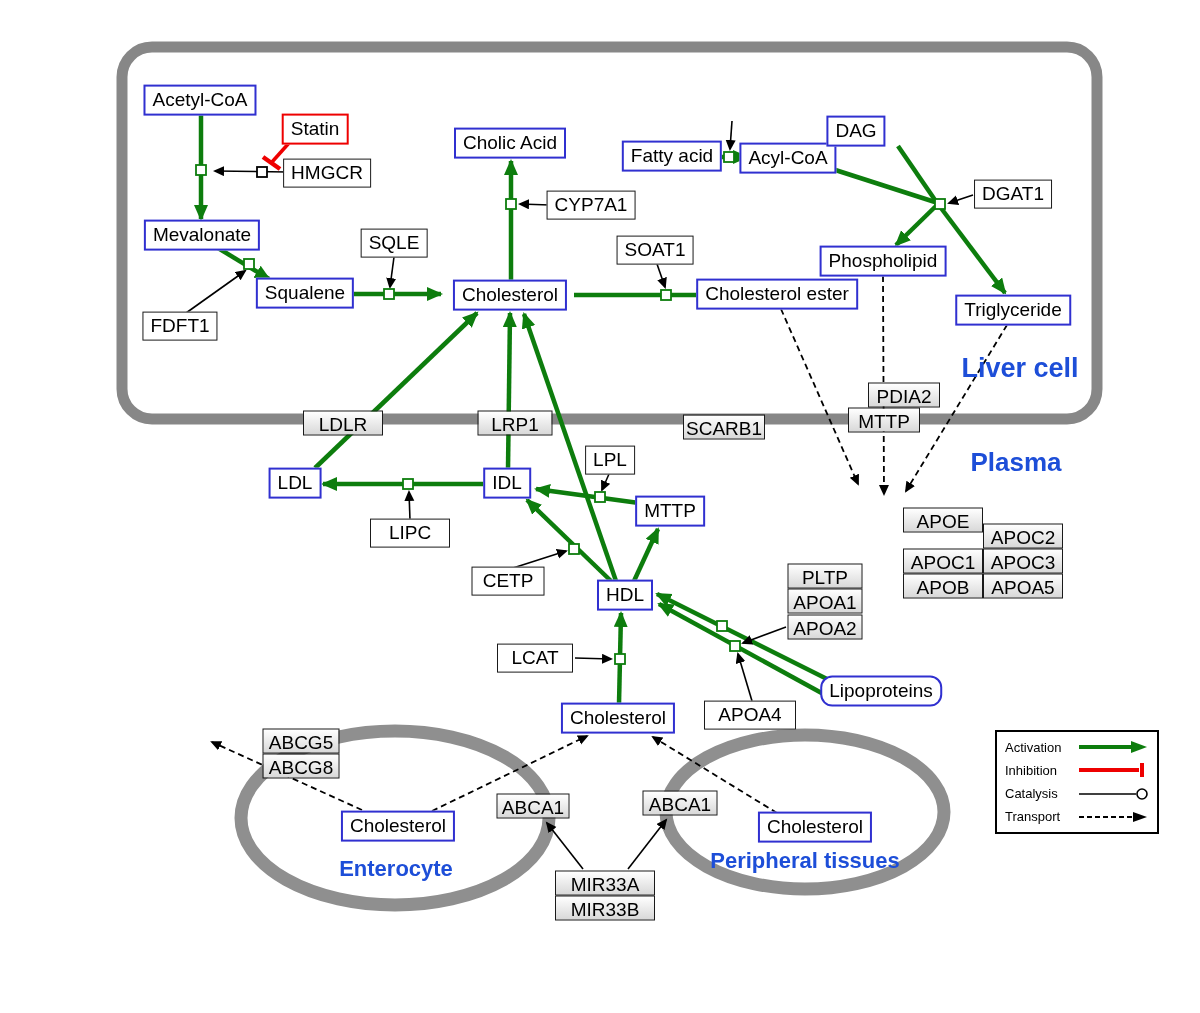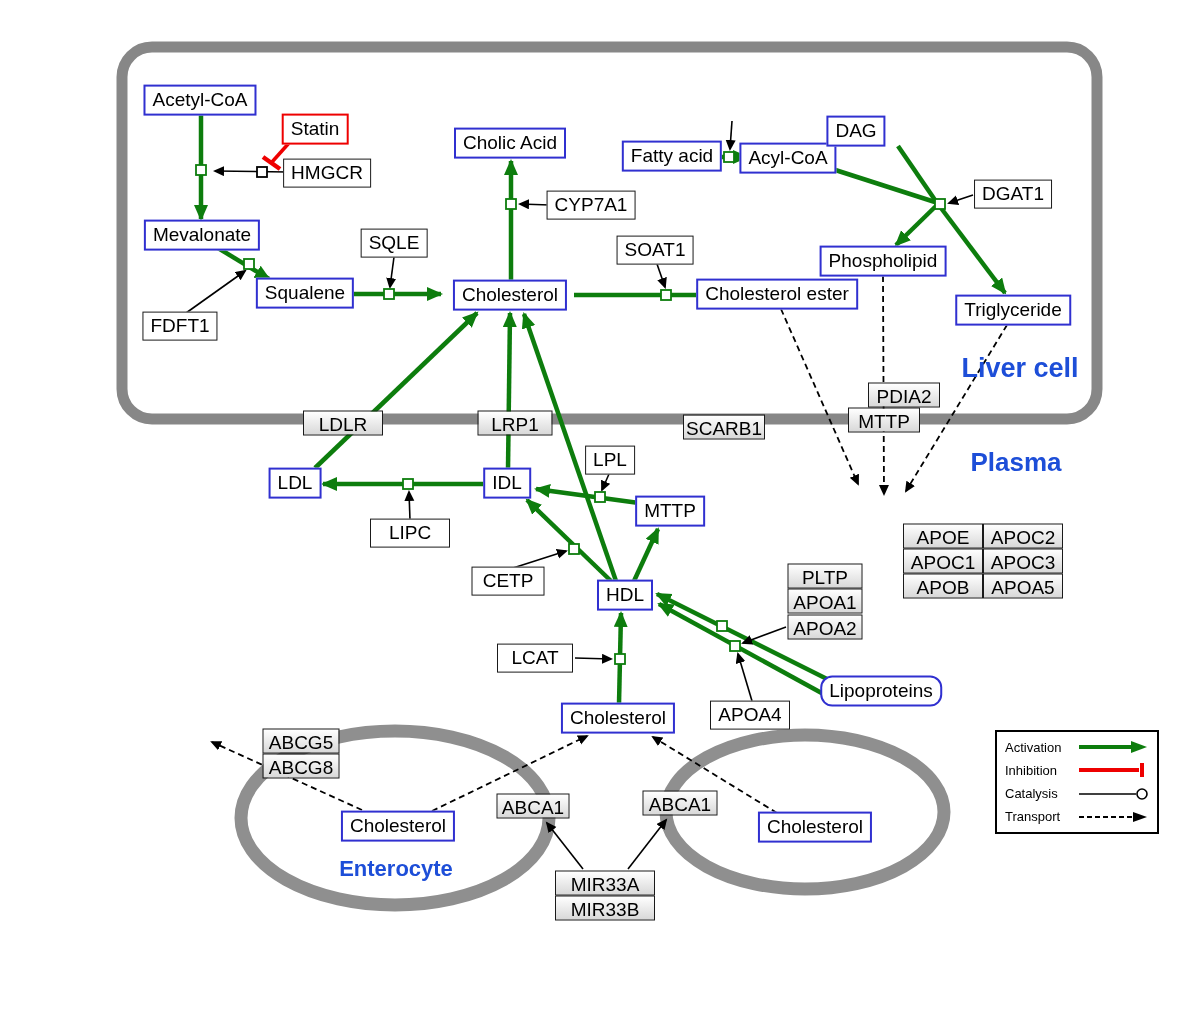--- a/index.html
+++ b/index.html
@@ -115,20 +115,21 @@
       <rect x="717" y="621" width="10" height="10"></rect>
       <rect x="730" y="641" width="10" height="10"></rect>
       <rect x="615" y="654" width="10" height="10"></rect>
       <rect x="257" y="167" width="10" height="10" stroke="#000"></rect>
     </g>
   </svg>
 
   <div class="comp-label" style="left:1020px;top:368px;font-size:27px;">Liver cell</div>
   <div class="comp-label" style="left:1016px;top:462px;font-size:26px;">Plasma</div>
   <div class="comp-label" style="left:396px;top:869px;font-size:22px;">Enterocyte</div>
+  <div class="comp-label" style="left:805px;top:861px;font-size:22px;">Peripheral tissues</div>
 
   <div class="node met" style="left:200px;top:100px;">Acetyl-CoA</div>
   <div class="node redb" style="left:302px;top:129px;margin-left:13px;">Statin</div>
   <div class="node" style="left:327px;top:173px;">HMGCR</div>
   <div class="node met" style="left:202px;top:235px;">Mevalonate</div>
   <div class="node" style="left:394px;top:243px;">SQLE</div>
   <div class="node" style="left:180px;top:326px;">FDFT1</div>
   <div class="node met" style="left:305px;top:293px;">Squalene</div>
   <div class="node met" style="left:510px;top:143px;">Cholic Acid</div>
   <div class="node" style="left:591px;top:205px;">CYP7A1</div>
@@ -150,24 +151,24 @@
   <div class="node met" style="left:295px;top:483px;">LDL</div>
   <div class="node met" style="left:507px;top:483px;">IDL</div>
   <div class="node met" style="left:670px;top:511px;">MTTP</div>
   <div class="node" style="left:410px;top:533px;width:80px;">LIPC</div>
   <div class="node" style="left:508px;top:581px;width:73px;">CETP</div>
   <div class="node met" style="left:625px;top:595px;">HDL</div>
   <div class="node" style="left:535px;top:658px;width:76px;">LCAT</div>
   <div class="node shaded stack" style="left:825px;top:576px;width:75px;">PLTP</div>
   <div class="node shaded stack" style="left:825px;top:601px;width:75px;">APOA1</div>
   <div class="node shaded stack" style="left:825px;top:627px;width:75px;">APOA2</div>
-  <div class="node" style="left:750px;top:715px;width:80px;">APOA4</div>
+  <div class="node" style="left:750px;top:715px;width:92px;">APOA4</div>
   <div class="node met" style="left:881px;top:691px;border-radius:12px;">Lipoproteins</div>
 
-  <div class="node shaded cell" style="left:943px;top:536px;text-align:center;">APOE</div>
+  <div class="node shaded cell" style="left:943px;top:520px;text-align:center;">APOE</div>
   <div class="node shaded cell" style="left:1023px;top:536px;">APOC2</div>
   <div class="node shaded cell" style="left:943px;top:561px;">APOC1</div>
   <div class="node shaded cell" style="left:1023px;top:561px;">APOC3</div>
   <div class="node shaded cell" style="left:943px;top:586px;">APOB</div>
   <div class="node shaded cell" style="left:1023px;top:586px;">APOA5</div>
 
   <div class="node met" style="left:618px;top:718px;">Cholesterol</div>
   <div class="node shaded stack" style="left:301px;top:741px;width:77px;">ABCG5</div>
   <div class="node shaded stack" style="left:301px;top:766px;width:77px;">ABCG8</div>
   <div class="node met" style="left:398px;top:826px;">Cholesterol</div>

